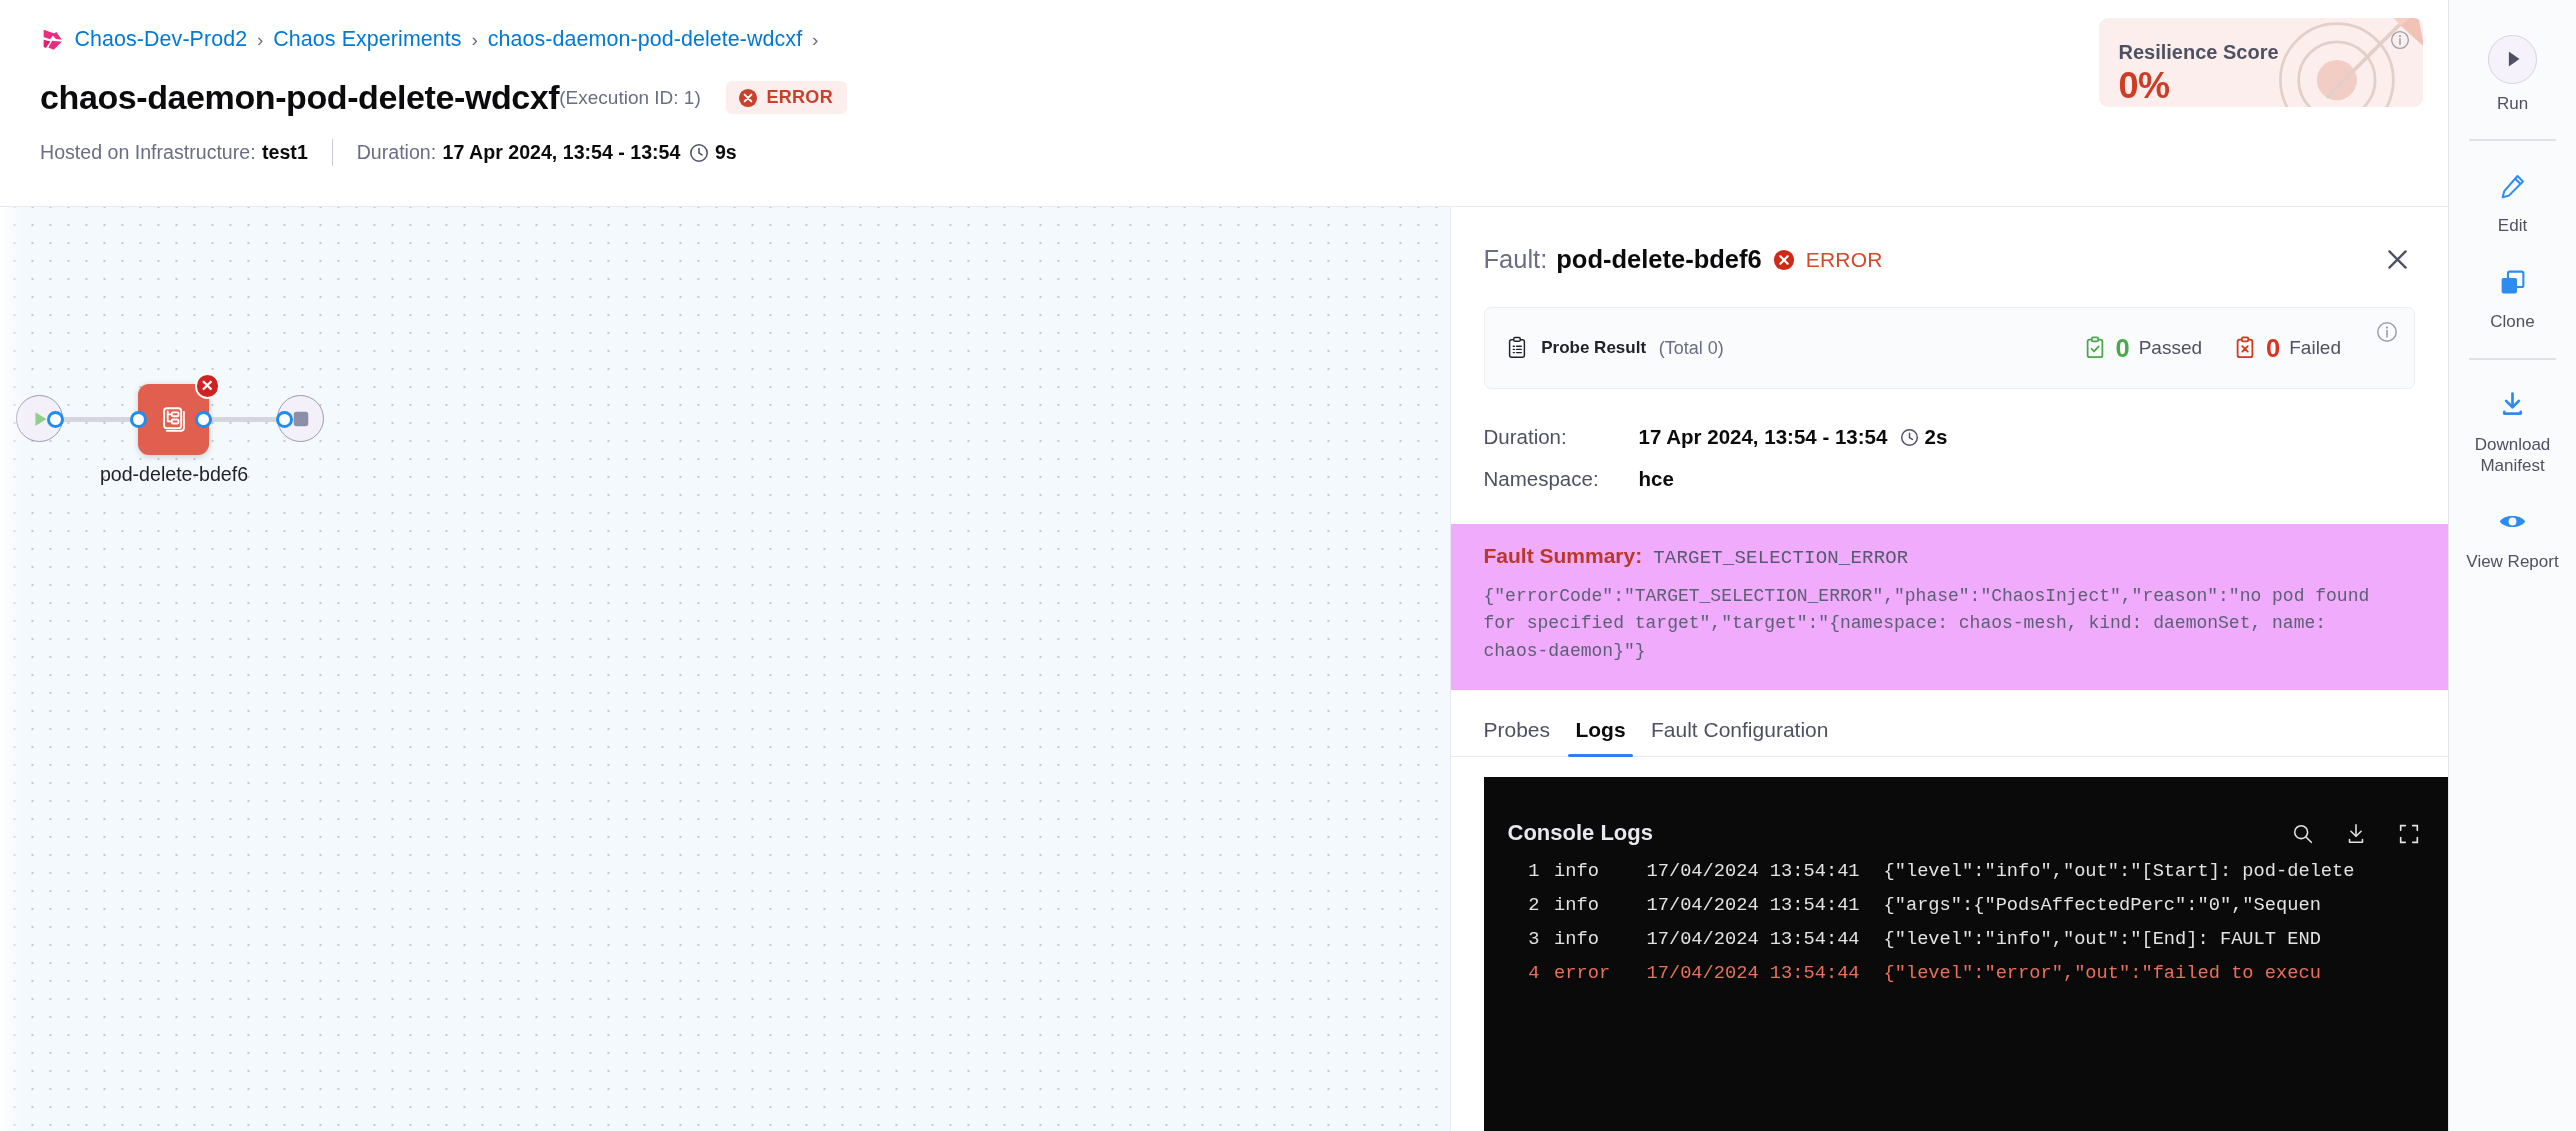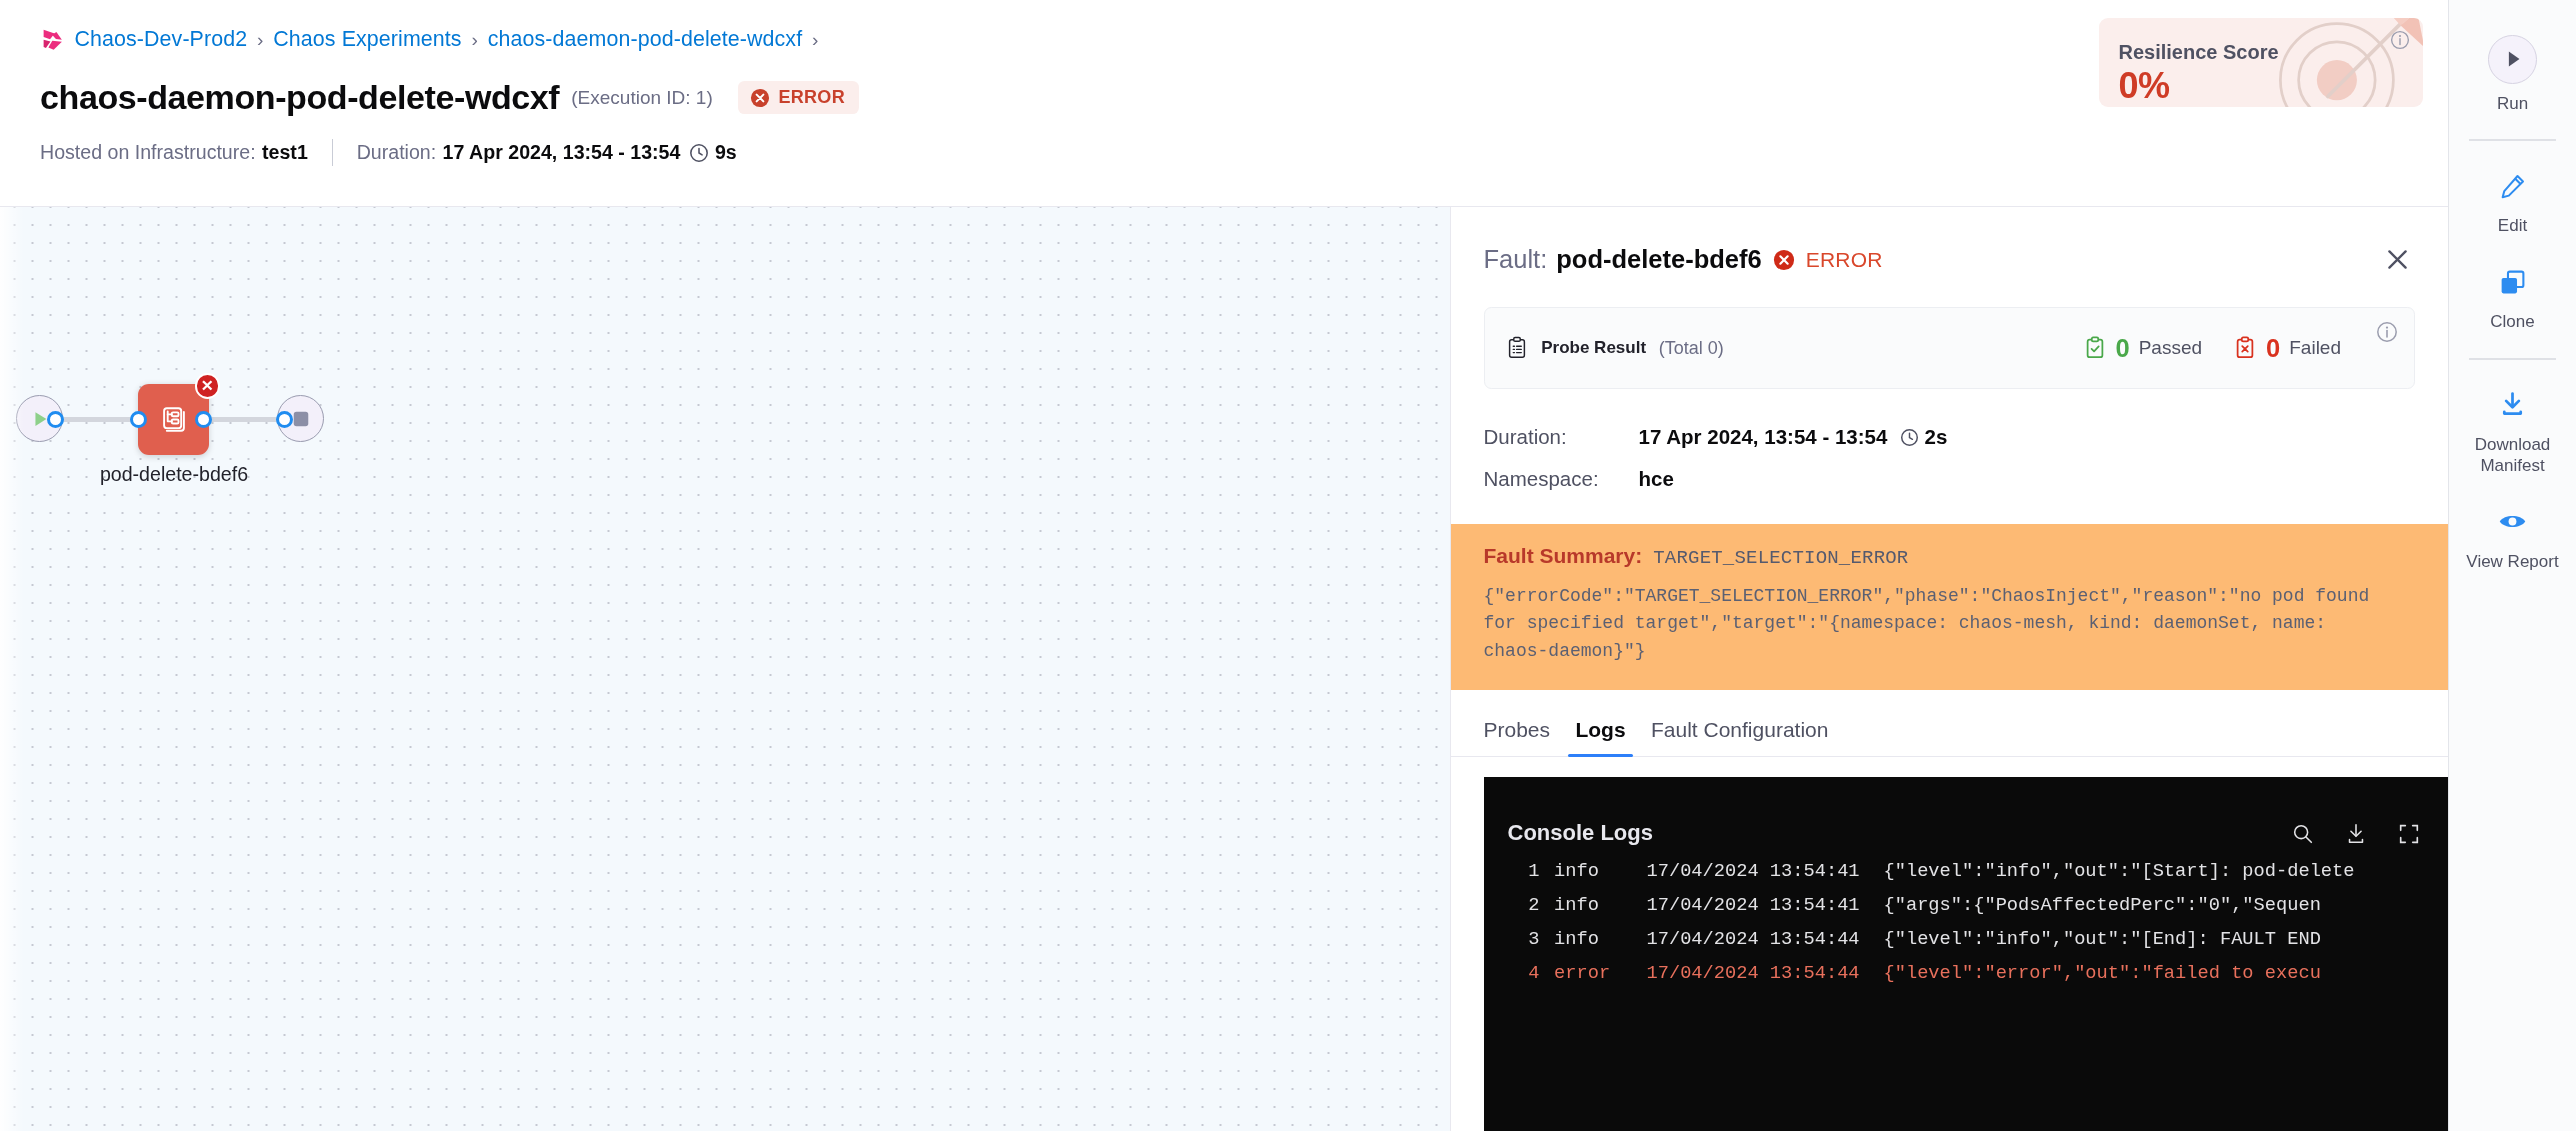--- a/index.html
+++ b/index.html
@@ -35,21 +35,21 @@
     font-size: 21.4px; color: #0278d5; letter-spacing: 0.1px;
     white-space: nowrap; cursor: pointer;
   }
   .bc-sep { font-size: 19px; color: #6b6d85; line-height: 1; padding: 0 0.9px; }
 
   .title-row { display: flex; align-items: center; margin-top: 20px; height: 45px; }
   .page-title {
     font-size: 34px; font-weight: bold; color: #0b0b0d; letter-spacing: -0.4px;
     white-space: nowrap;
   }
-  .exec-id { font-size: 19px; color: #6b6d85; margin-left: 12px; white-space: nowrap; }
+  .exec-id { font-size: 19px; color: #6b6d85; margin-left: 0; white-space: nowrap; }
   .status-pill {
     margin-left: 25.5px; display: inline-flex; align-items: center; gap: 8.2px;
     background: #fbeeec; border-radius: 6.4px; padding: 7.3px 13.6px 7.3px 12px;
     height: 33px;
   }
   .status-pill .lbl { font-size: 18px; font-weight: bold; color: #c8412c; letter-spacing: 0.3px; }
 
   .meta-row { display: flex; align-items: center; margin-top: 20px; height: 25.5px; }
   .meta-lbl { font-size: 19.6px; color: #6b6d85; }
   .meta-val { font-size: 19.6px; color: #0b0b0d; font-weight: bold; margin-left: 6.4px; }
@@ -140,21 +140,21 @@
   .stat.fail .num { color: #d9321f; }
   .probe-info { position: absolute; right: 16.4px; top: 12.7px; }
 
   .kv-block { padding: 27px 33px 0 33px; }
   .kv-row { display:flex; align-items:center; height: 42px; }
   .kv-key { width: 155px; font-size: 20.5px; color: #4f5162; flex: 0 0 155px; }
   .kv-val { font-size: 20.5px; color: #0b0b0d; font-weight: bold; display:flex; align-items:center; }
   .kv-val .clock { margin: 0 5.5px 0 12.7px; display:inline-flex; }
 
   .fault-summary {
-    margin-top: 24px; background: #fdba74; padding: 20px 52px 24px 33px;
+    margin-top: 24px; background: #f0abfc; padding: 20px 52px 24px 33px;
   }
   .fs-head { display:flex; align-items: baseline; gap: 11px; }
   .fs-label { font-size: 21px; font-weight: bold; color: #b8392a; }
   .fs-code { font-family: "Liberation Mono", monospace; font-size: 19px; color: #555a6e; letter-spacing: 0.2px;}
   .fs-body {
     margin-top: 13.6px; font-family: "Liberation Mono", monospace;
     font-size: 18px; line-height: 1.55; color: #5b6073; word-break: break-word;
     max-width: 919px;
   }
 

